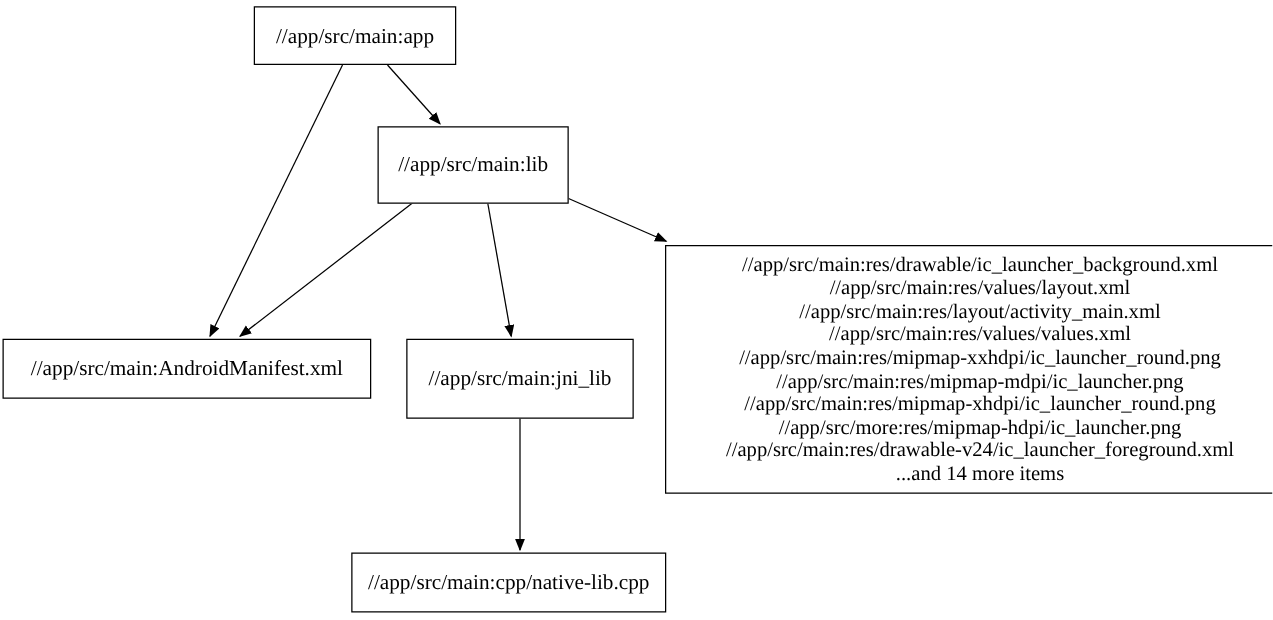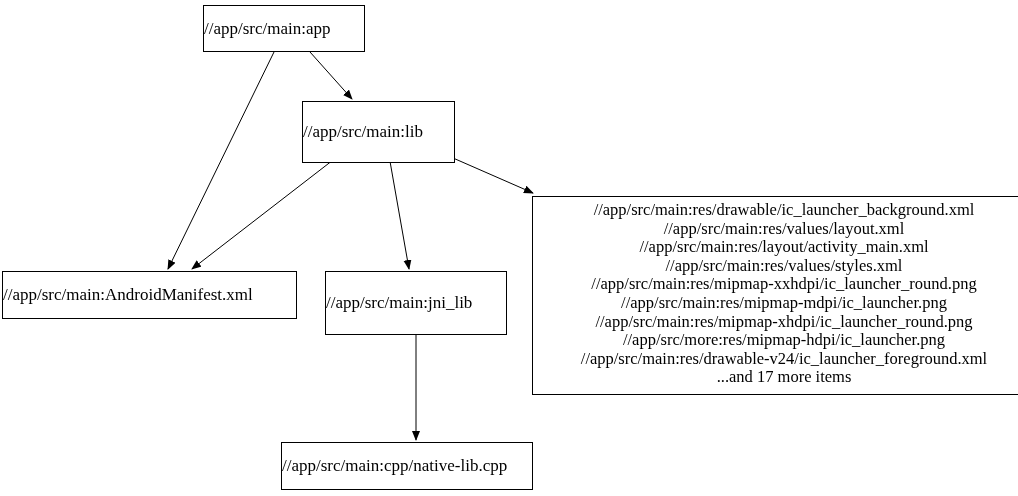--- a/index.html
+++ b/index.html
@@ -23,21 +23,21 @@
     width: 1018px;
     height: 496px;
   }
   .node {
     position: absolute;
     box-sizing: border-box;
     border: 1px solid #000000;
     background: #ffffff;
     display: flex;
     align-items: center;
-    justify-content: flex-start;
+    justify-content: center;
     white-space: nowrap;
     font-size: 17px;
     text-align: center;
   }
   .node.multiline {
     flex-direction: column;
     font-size: 16.5px;
     line-height: 18.6px;
     padding: 4px 0;
   }
@@ -80,26 +80,26 @@
   </div>
 
   <div class="node node-jni-lib">
     <span>//app/src/main:jni_lib</span>
   </div>
 
   <div class="node multiline node-res-group">
     <span>//app/src/main:res/drawable/ic_launcher_background.xml</span>
     <span>//app/src/main:res/values/layout.xml</span>
     <span>//app/src/main:res/layout/activity_main.xml</span>
-    <span>//app/src/main:res/values/styles.xml</span>
+    <span>//app/src/main:res/values/values.xml</span>
     <span>//app/src/main:res/mipmap-xxhdpi/ic_launcher_round.png</span>
     <span>//app/src/main:res/mipmap-mdpi/ic_launcher.png</span>
     <span>//app/src/main:res/mipmap-xhdpi/ic_launcher_round.png</span>
     <span>//app/src/more:res/mipmap-hdpi/ic_launcher.png</span>
     <span>//app/src/main:res/drawable-v24/ic_launcher_foreground.xml</span>
-    <span>...and 17 more items</span>
+    <span>...and 14 more items</span>
   </div>
 
   <div class="node node-native-lib">
     <span>//app/src/main:cpp/native-lib.cpp</span>
   </div>
 
 </div>
 
 </body></html>

